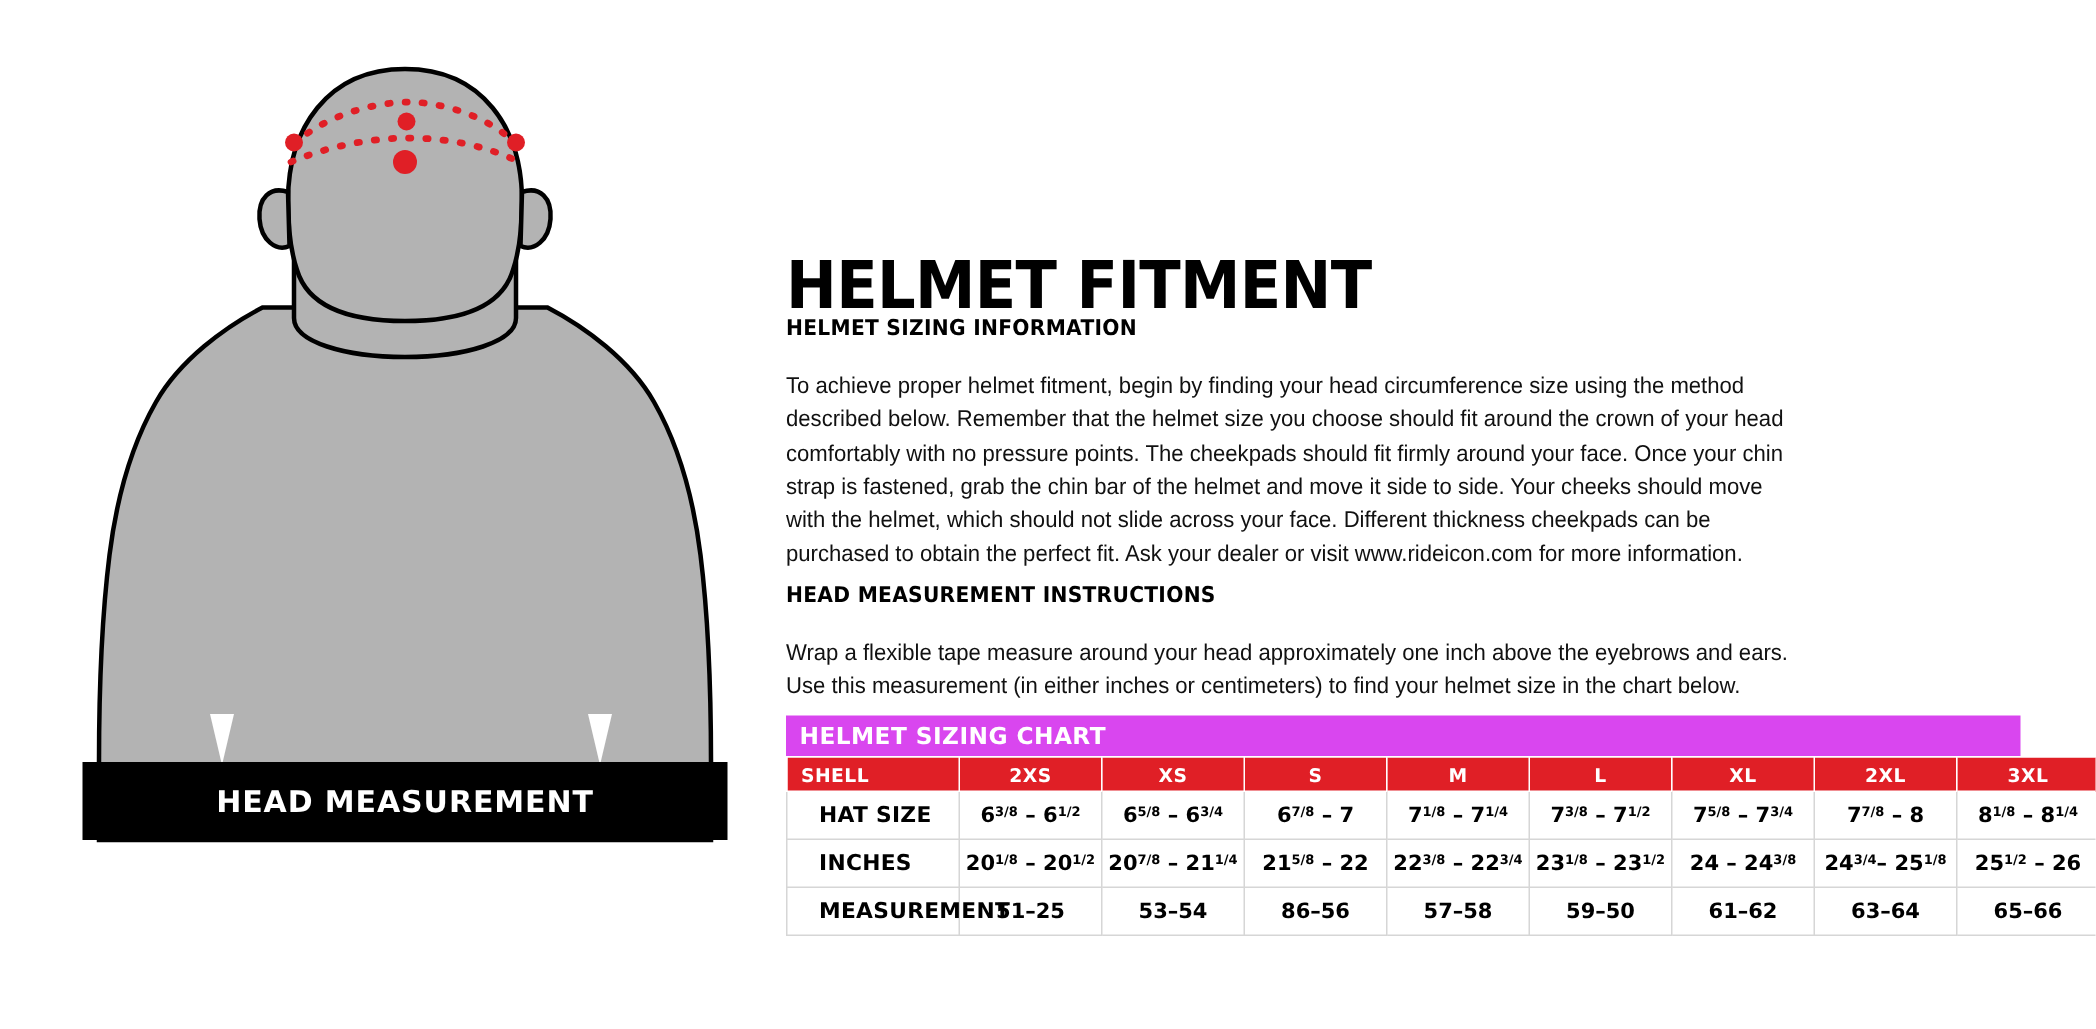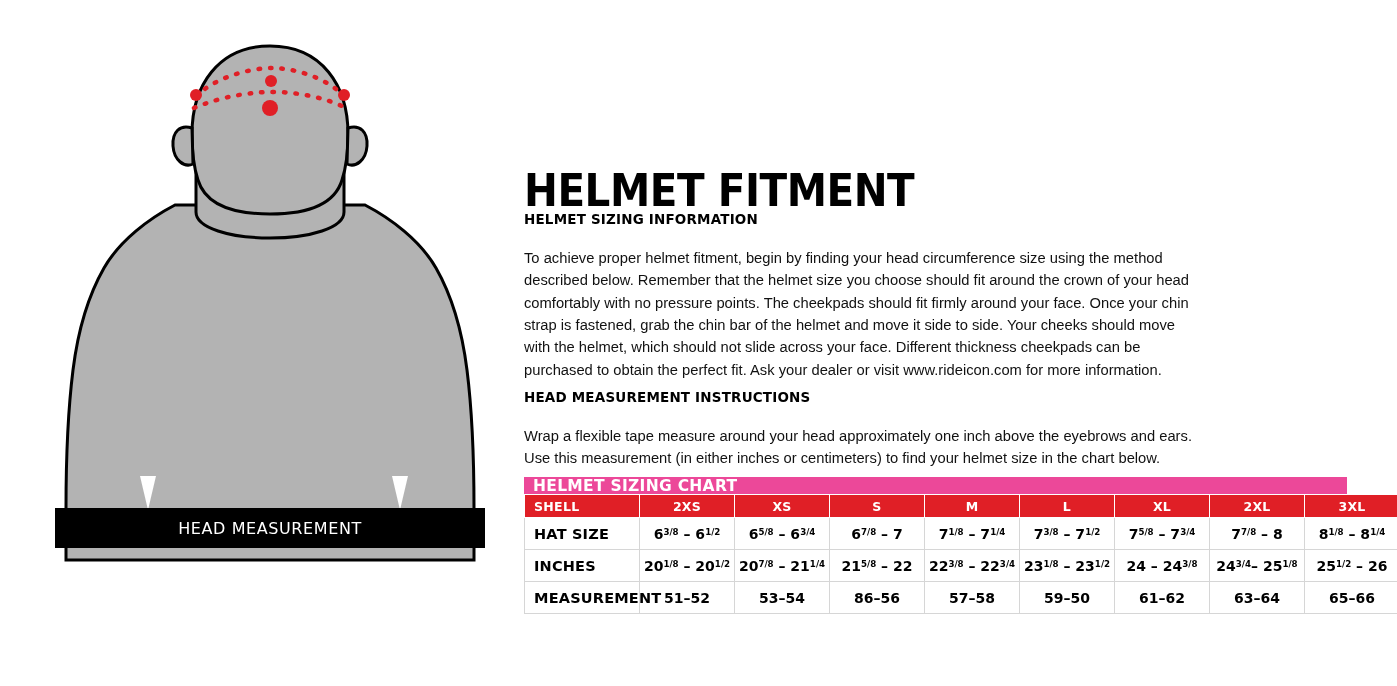--- a/index.html
+++ b/index.html
@@ -27,29 +27,29 @@
   #figure-svg {
     position: absolute;
     left: 0;
     top: 0;
   }
   #head-measurement-banner {
     position: absolute;
     left: 55px;
     top: 508px;
     width: 430px;
-    height: 40px;
+    height: 52px;
     background: #000000;
     color: #ffffff;
     display: flex;
     align-items: center;
     justify-content: center;
     font-family: "DejaVu Sans", sans-serif;
-    font-weight: normal;
-    font-size: 16px;
+    font-weight: bold;
+    font-size: 20px;
     letter-spacing: 0.6px;
   }
 
   
   #content-panel {
     position: absolute;
     left: 524px;
     top: 0;
     width: 700px;
     height: 618px;
@@ -88,23 +88,23 @@
   #measure-body        { position: absolute; left: 0; top: 410px; width: 690px; }
 
   
   #chart-wrap {
     position: absolute;
     left: 0;
     top: 477px;
     width: 823px;
   }
   #chart-title-bar {
-    background: #ec4899;
+    background: #d946ef;
     color: #ffffff;
-    height: 17px;
+    height: 27px;
     display: flex;
     align-items: center;
     padding-left: 9px;
     font-family: "DejaVu Sans", sans-serif;
     font-weight: bold;
     font-size: 15.5px;
     letter-spacing: 0.3px;
     box-sizing: border-box;
   }
   table#sizing-table {
@@ -132,21 +132,21 @@
     letter-spacing: 0.3px;
     height: 22px;
     border-color: #ffffff;
   }
   table#sizing-table thead th.row-label {
     text-align: left;
     padding-left: 9px;
   }
   table#sizing-table tbody td.row-label {
     text-align: left;
-    padding-left: 9px;
+    padding-left: 21px;
     font-size: 14.5px;
     letter-spacing: 0.2px;
   }
   .col-label { width: 103px; }
   .col-size  { width: 90px; }
   sup {
     font-size: 0.62em;
     vertical-align: 0.45em;
     line-height: 0;
   }
@@ -239,21 +239,21 @@
           <td class="col-size">20<sup>7/8</sup> – 21<sup>1/4</sup></td>
           <td class="col-size">21<sup>5/8</sup> – 22</td>
           <td class="col-size">22<sup>3/8</sup> – 22<sup>3/4</sup></td>
           <td class="col-size">23<sup>1/8</sup> – 23<sup>1/2</sup></td>
           <td class="col-size">24 – 24<sup>3/8</sup></td>
           <td class="col-size">24<sup>3/4</sup>– 25<sup>1/8</sup></td>
           <td class="col-size">25<sup>1/2</sup> – 26</td>
         </tr>
         <tr>
           <td class="row-label col-label">MEASUREMENT</td>
-          <td class="col-size">51–52</td>
+          <td class="col-size">51–25</td>
           <td class="col-size">53–54</td>
           <td class="col-size">86–56</td>
           <td class="col-size">57–58</td>
           <td class="col-size">59–50</td>
           <td class="col-size">61–62</td>
           <td class="col-size">63–64</td>
           <td class="col-size">65–66</td>
         </tr>
       </tbody>
   </table>

